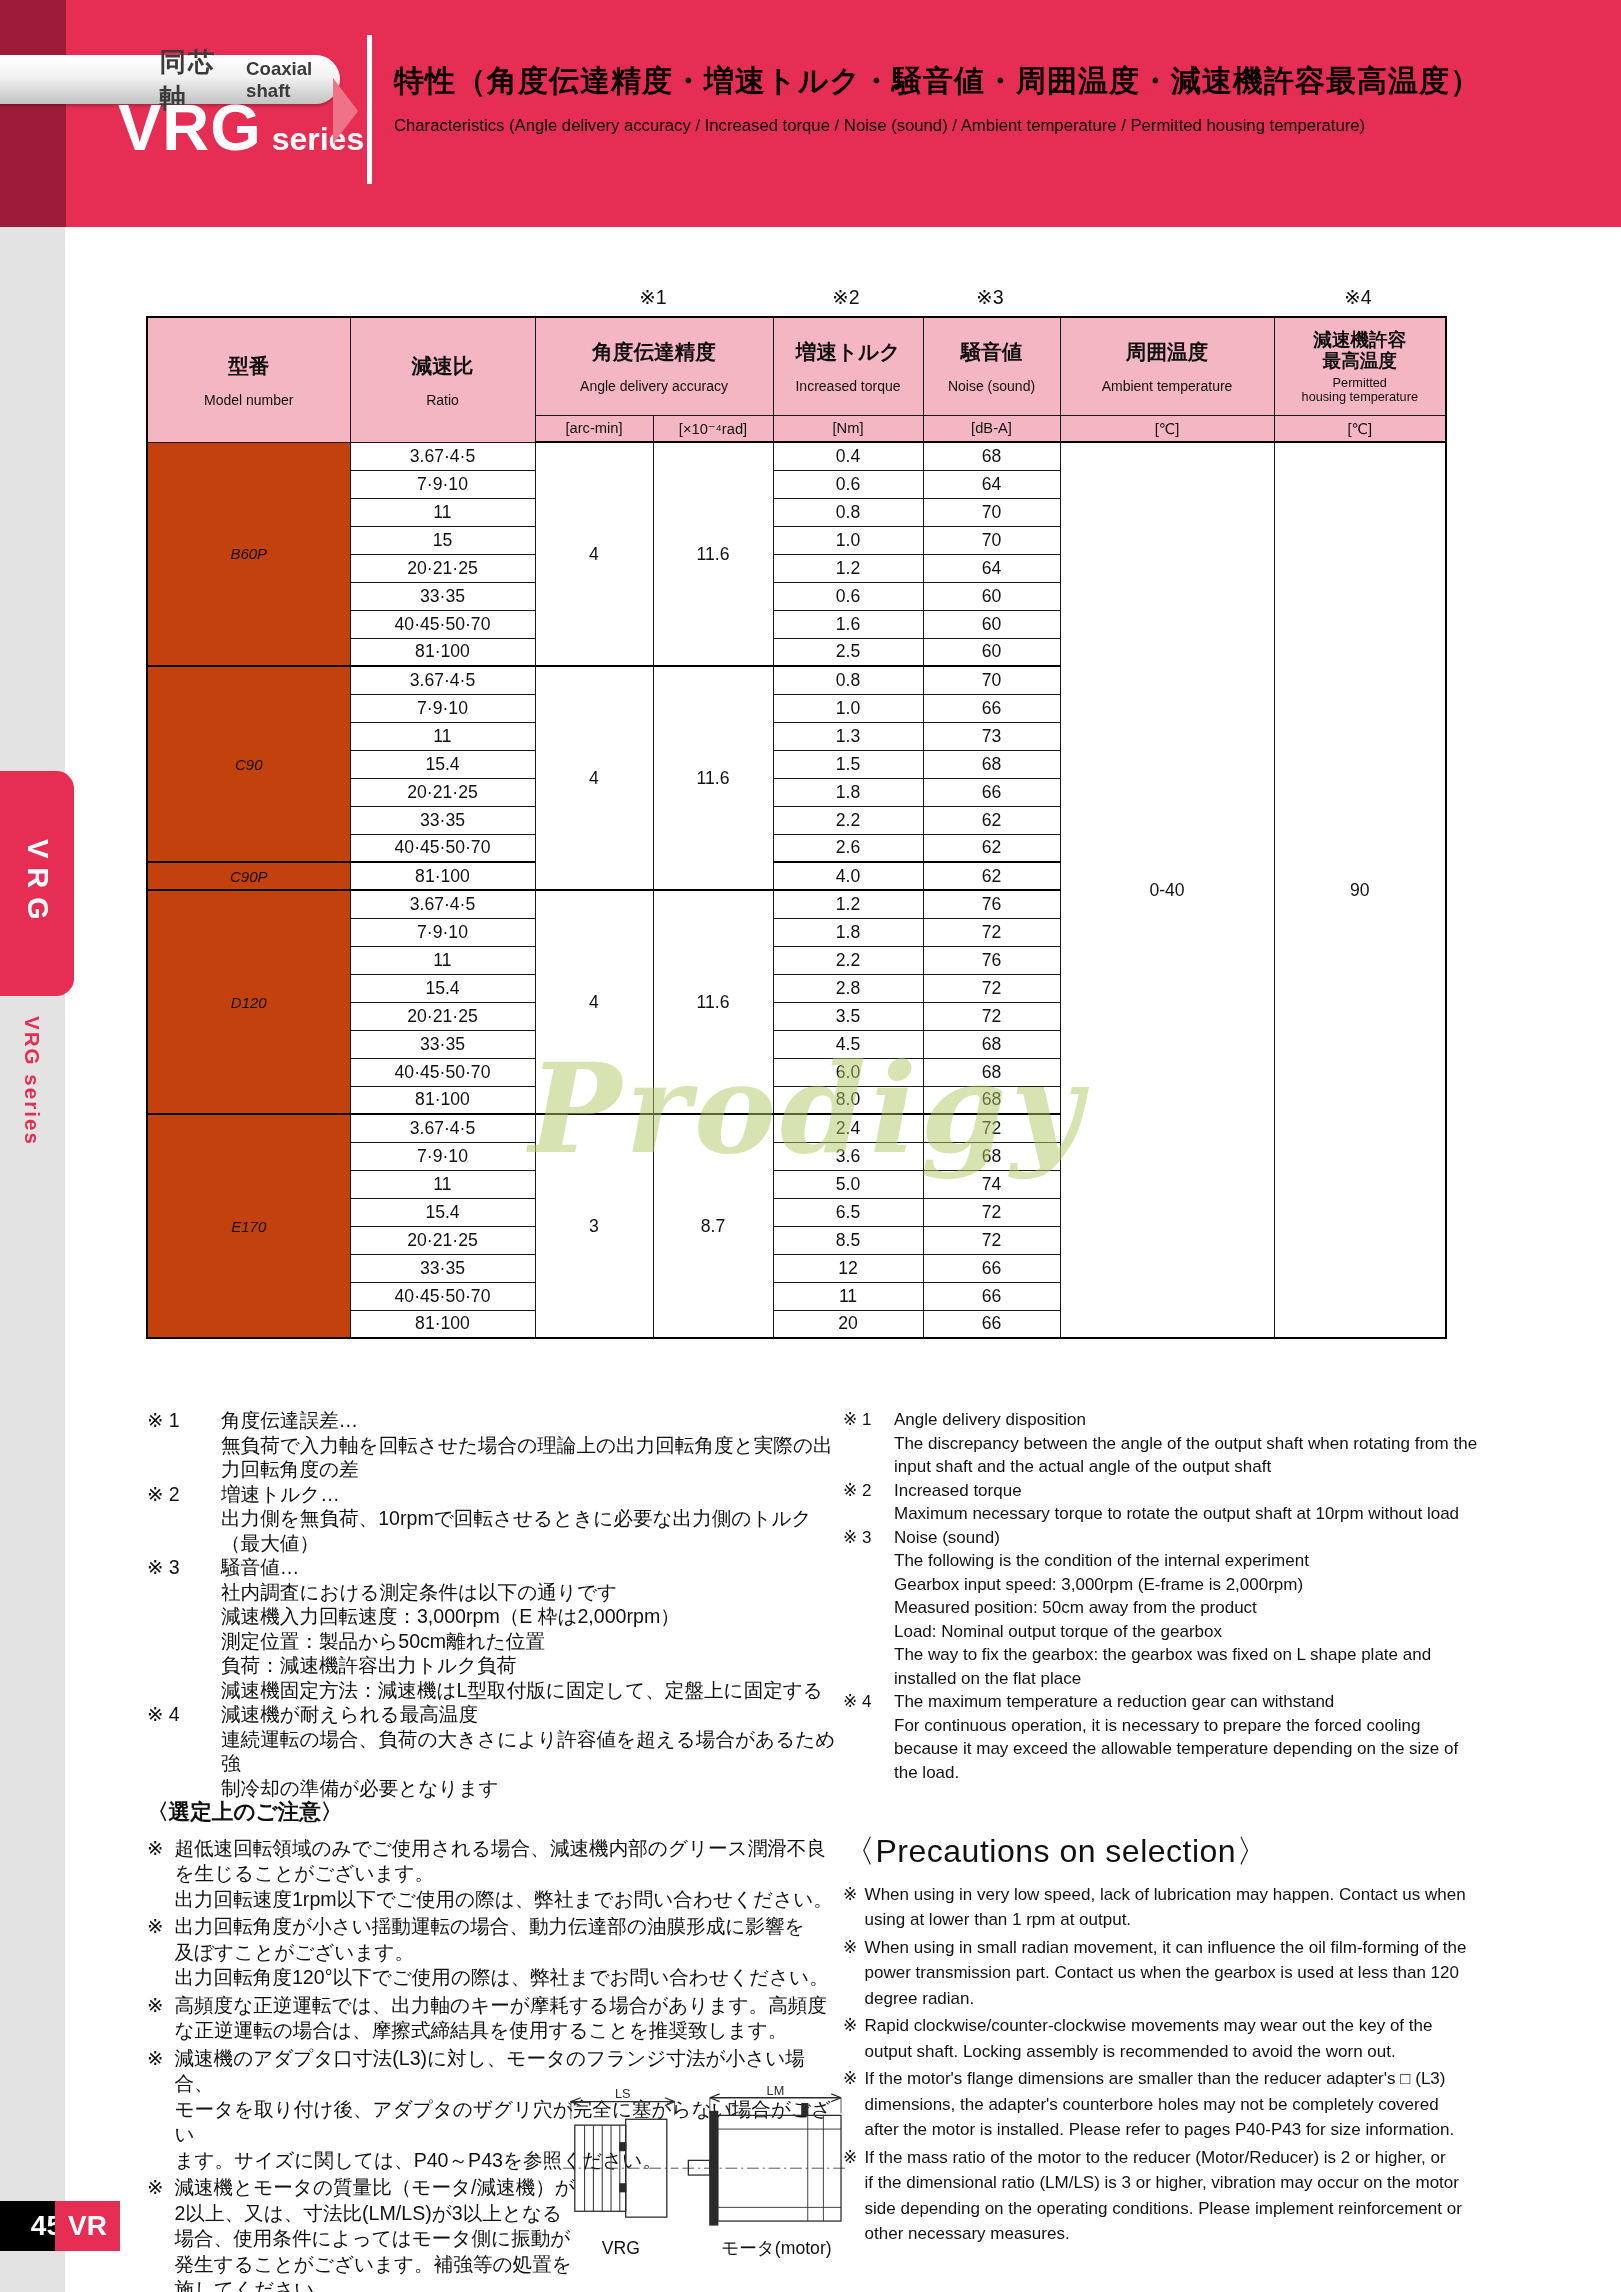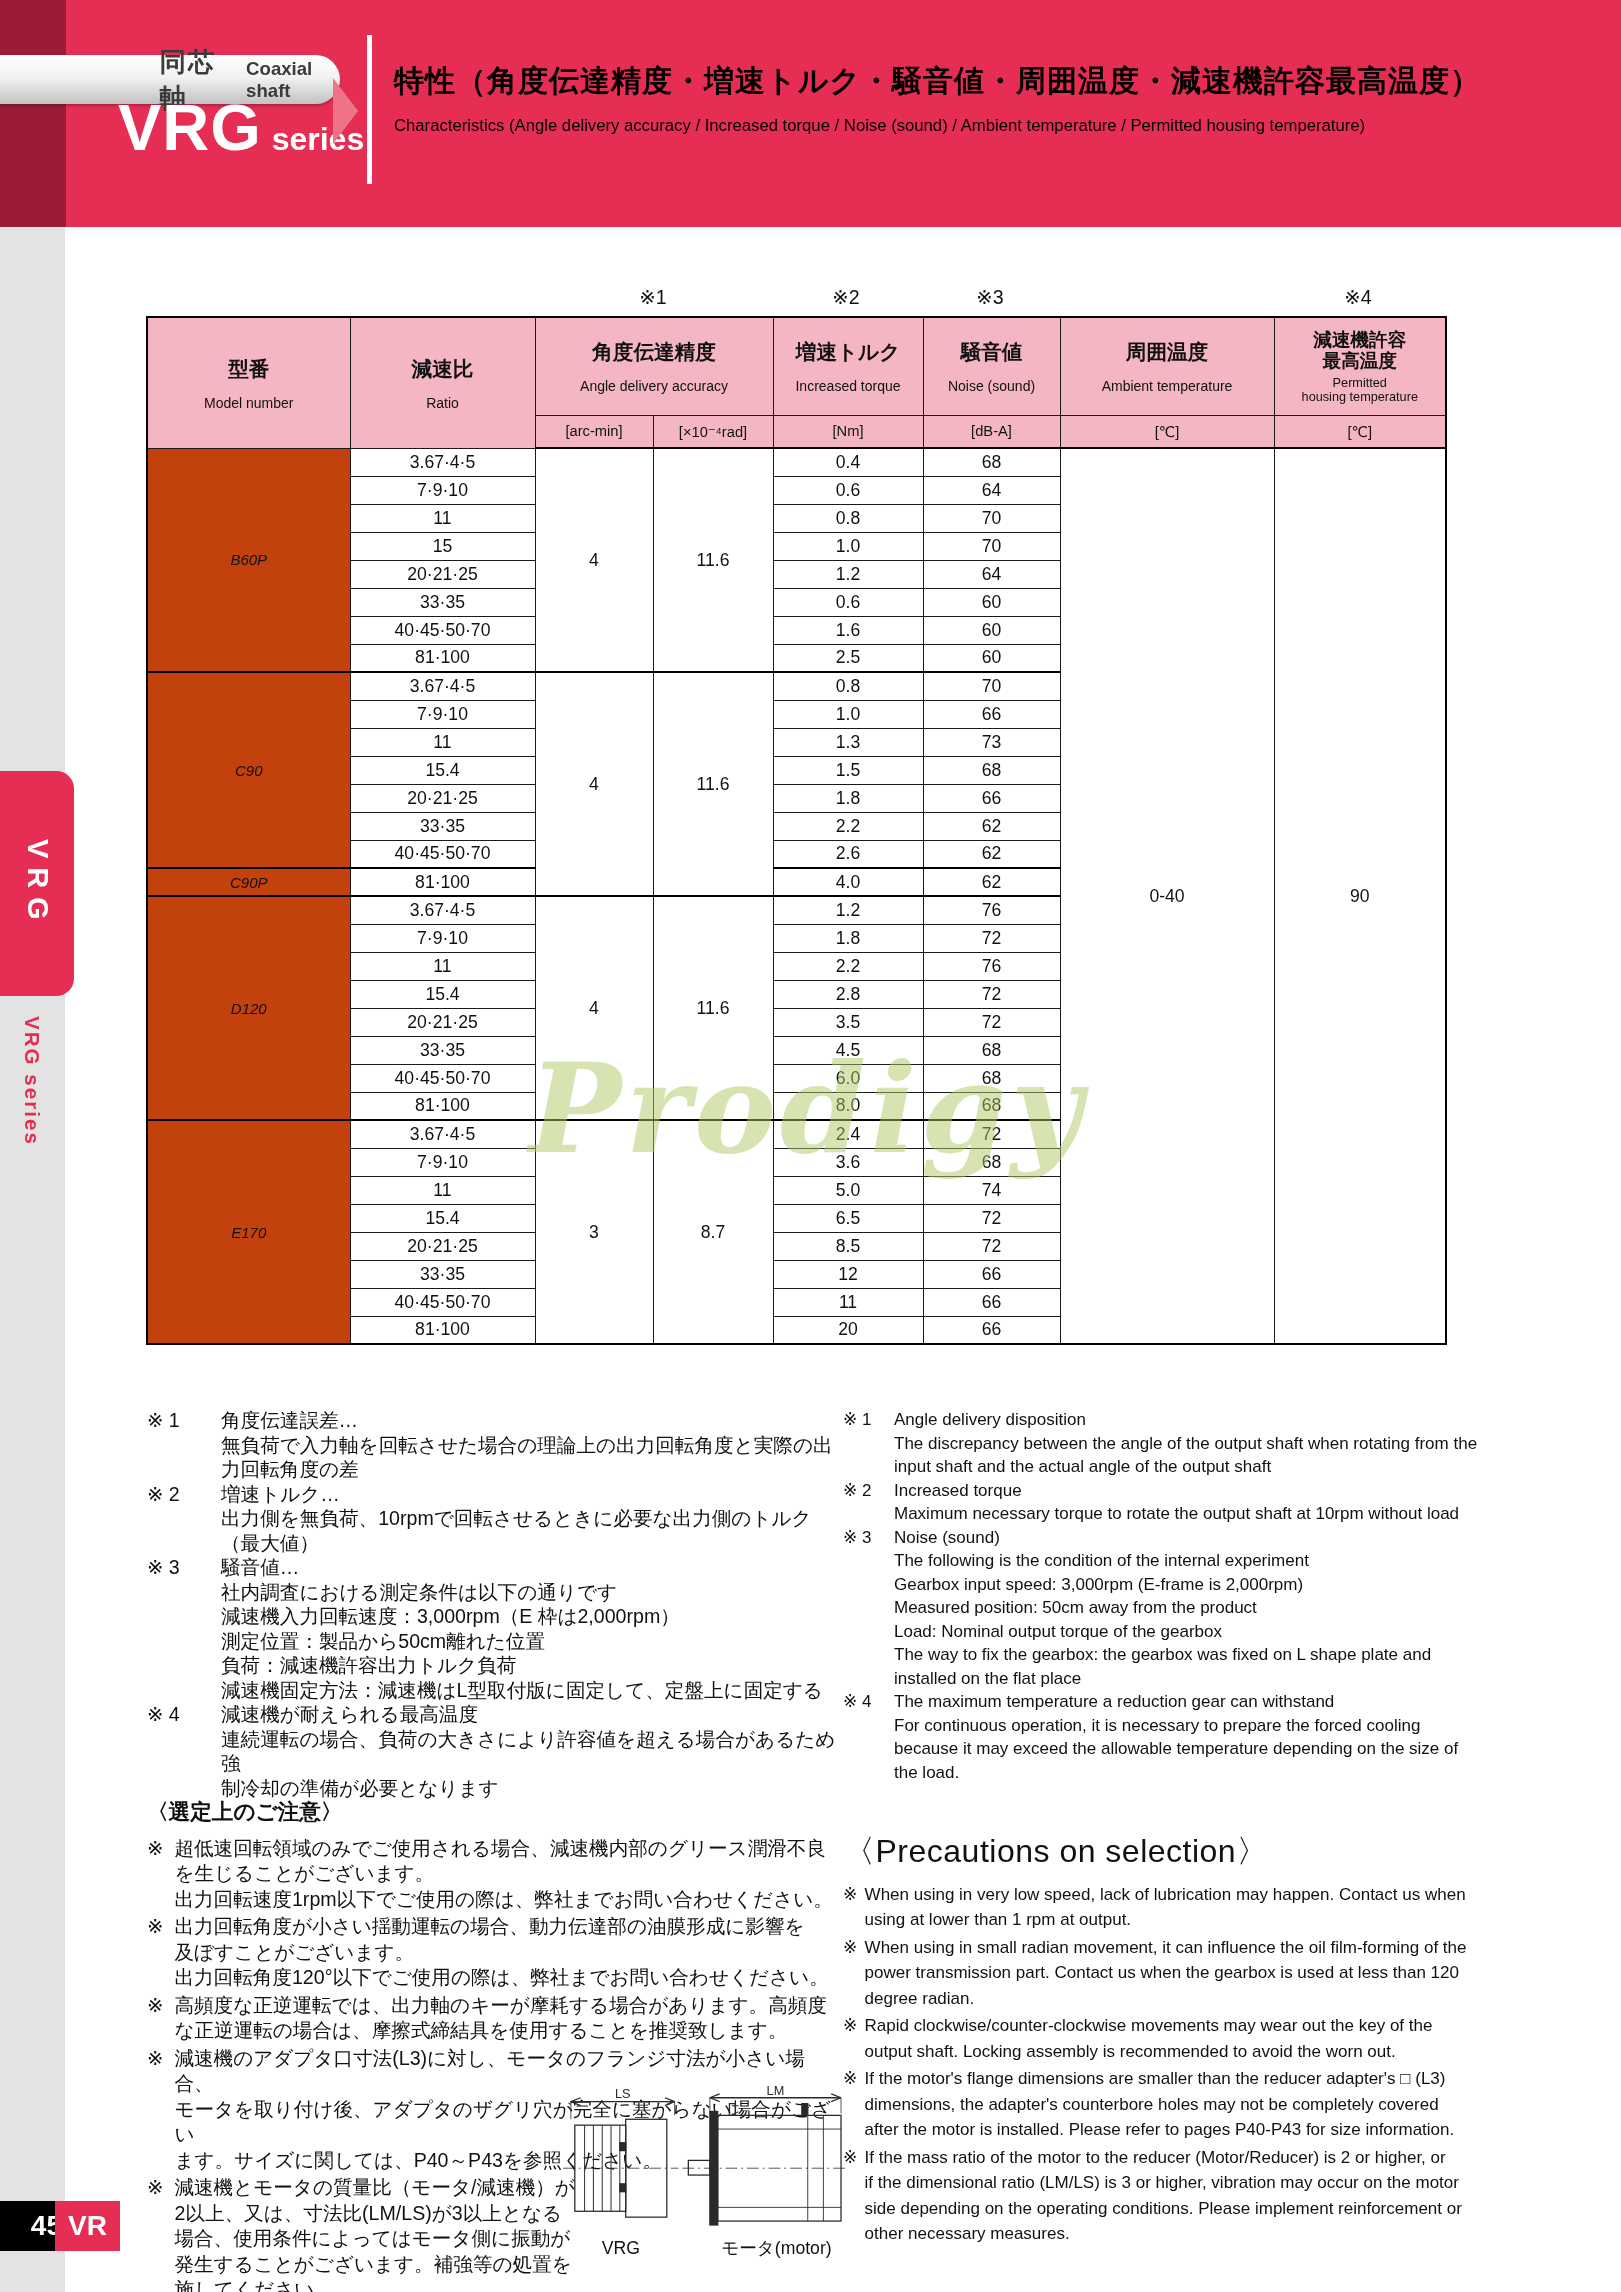--- a/index.html
+++ b/index.html
@@ -34,21 +34,21 @@
 
   
   .tbl-mark{position:absolute;top:286px;transform:translateX(-50%);font-size:19.6px;color:#111;}
 
   
   table.chart{position:absolute;left:146px;top:316px;width:1298px;border-collapse:collapse;
         table-layout:fixed;border:2.9px solid #000;}
   table.chart th,table.chart td{border:1px solid #1a1a1a;text-align:center;vertical-align:middle;
         padding:0;font-weight:400;color:#111;}
   tr.h1{height:98px;}
-  tr.h2{height:33px;}
+  tr.h2{height:27px;}
   table.chart tbody tr{height:28px;}
   thead th{background:#f5b6c3;}
   .h1 .jp{font-size:20.6px;font-weight:600;}
   .h1 .en{font-size:14px;font-weight:400;margin-top:11.8px;}
   .h1 .en.small{font-size:12.7px;margin-top:3.9px;}
   .h1 .jp.two{font-size:18.6px;line-height:21.6px;}
   .pre{white-space:pre-line;}
   tr.h2 th{font-size:14.7px;border-bottom:2px solid #000;}
   td.ratio-cell{font-size:17.6px;}
   td.num-cell{font-size:17.6px;}

